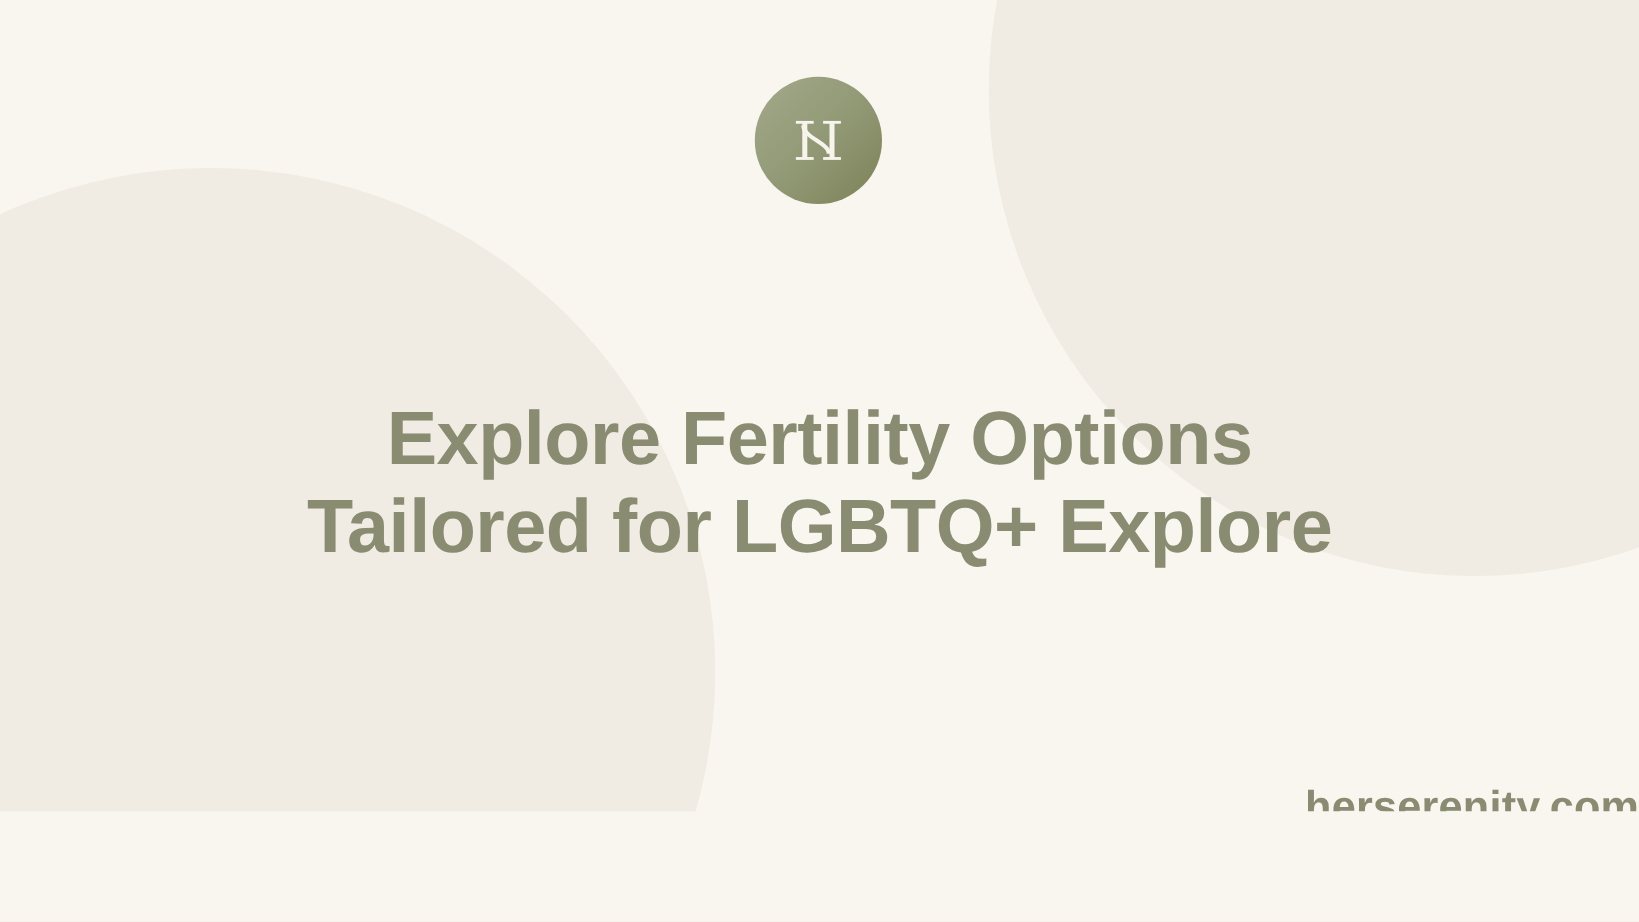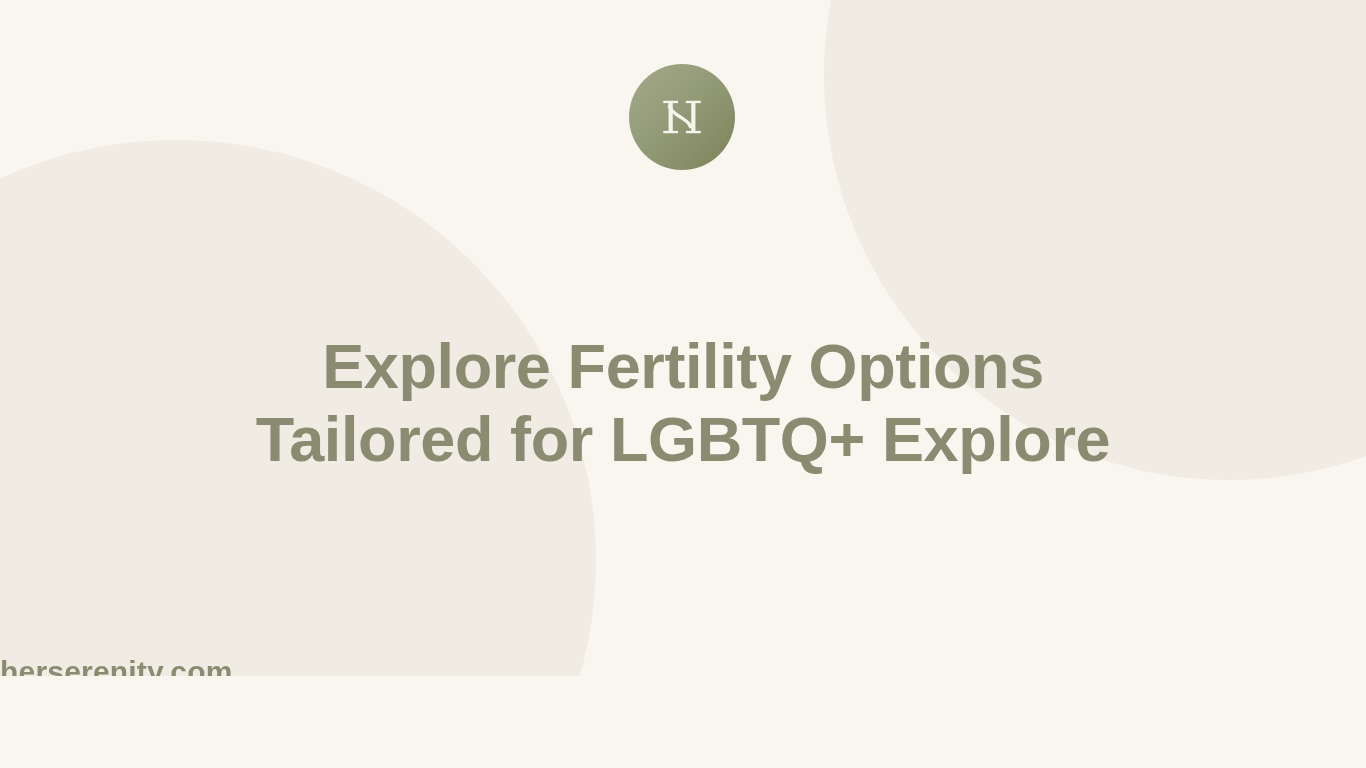--- a/index.html
+++ b/index.html
@@ -90,22 +90,22 @@
     white-space: nowrap;
   }
 
   
   .site-url {
     position: absolute;
     left: 0;
     right: 0;
     top: 655px;
     margin: 0;
-    text-align: left;
-    font-size: 30px;
+    text-align: right;
+    font-size: 36px;
     line-height: 34px;
     font-weight: 700;
     letter-spacing: 0.2px;
     color: #8A8C72;
   }
 </style>
 </head>
 <body>
 
 <div class="card">

